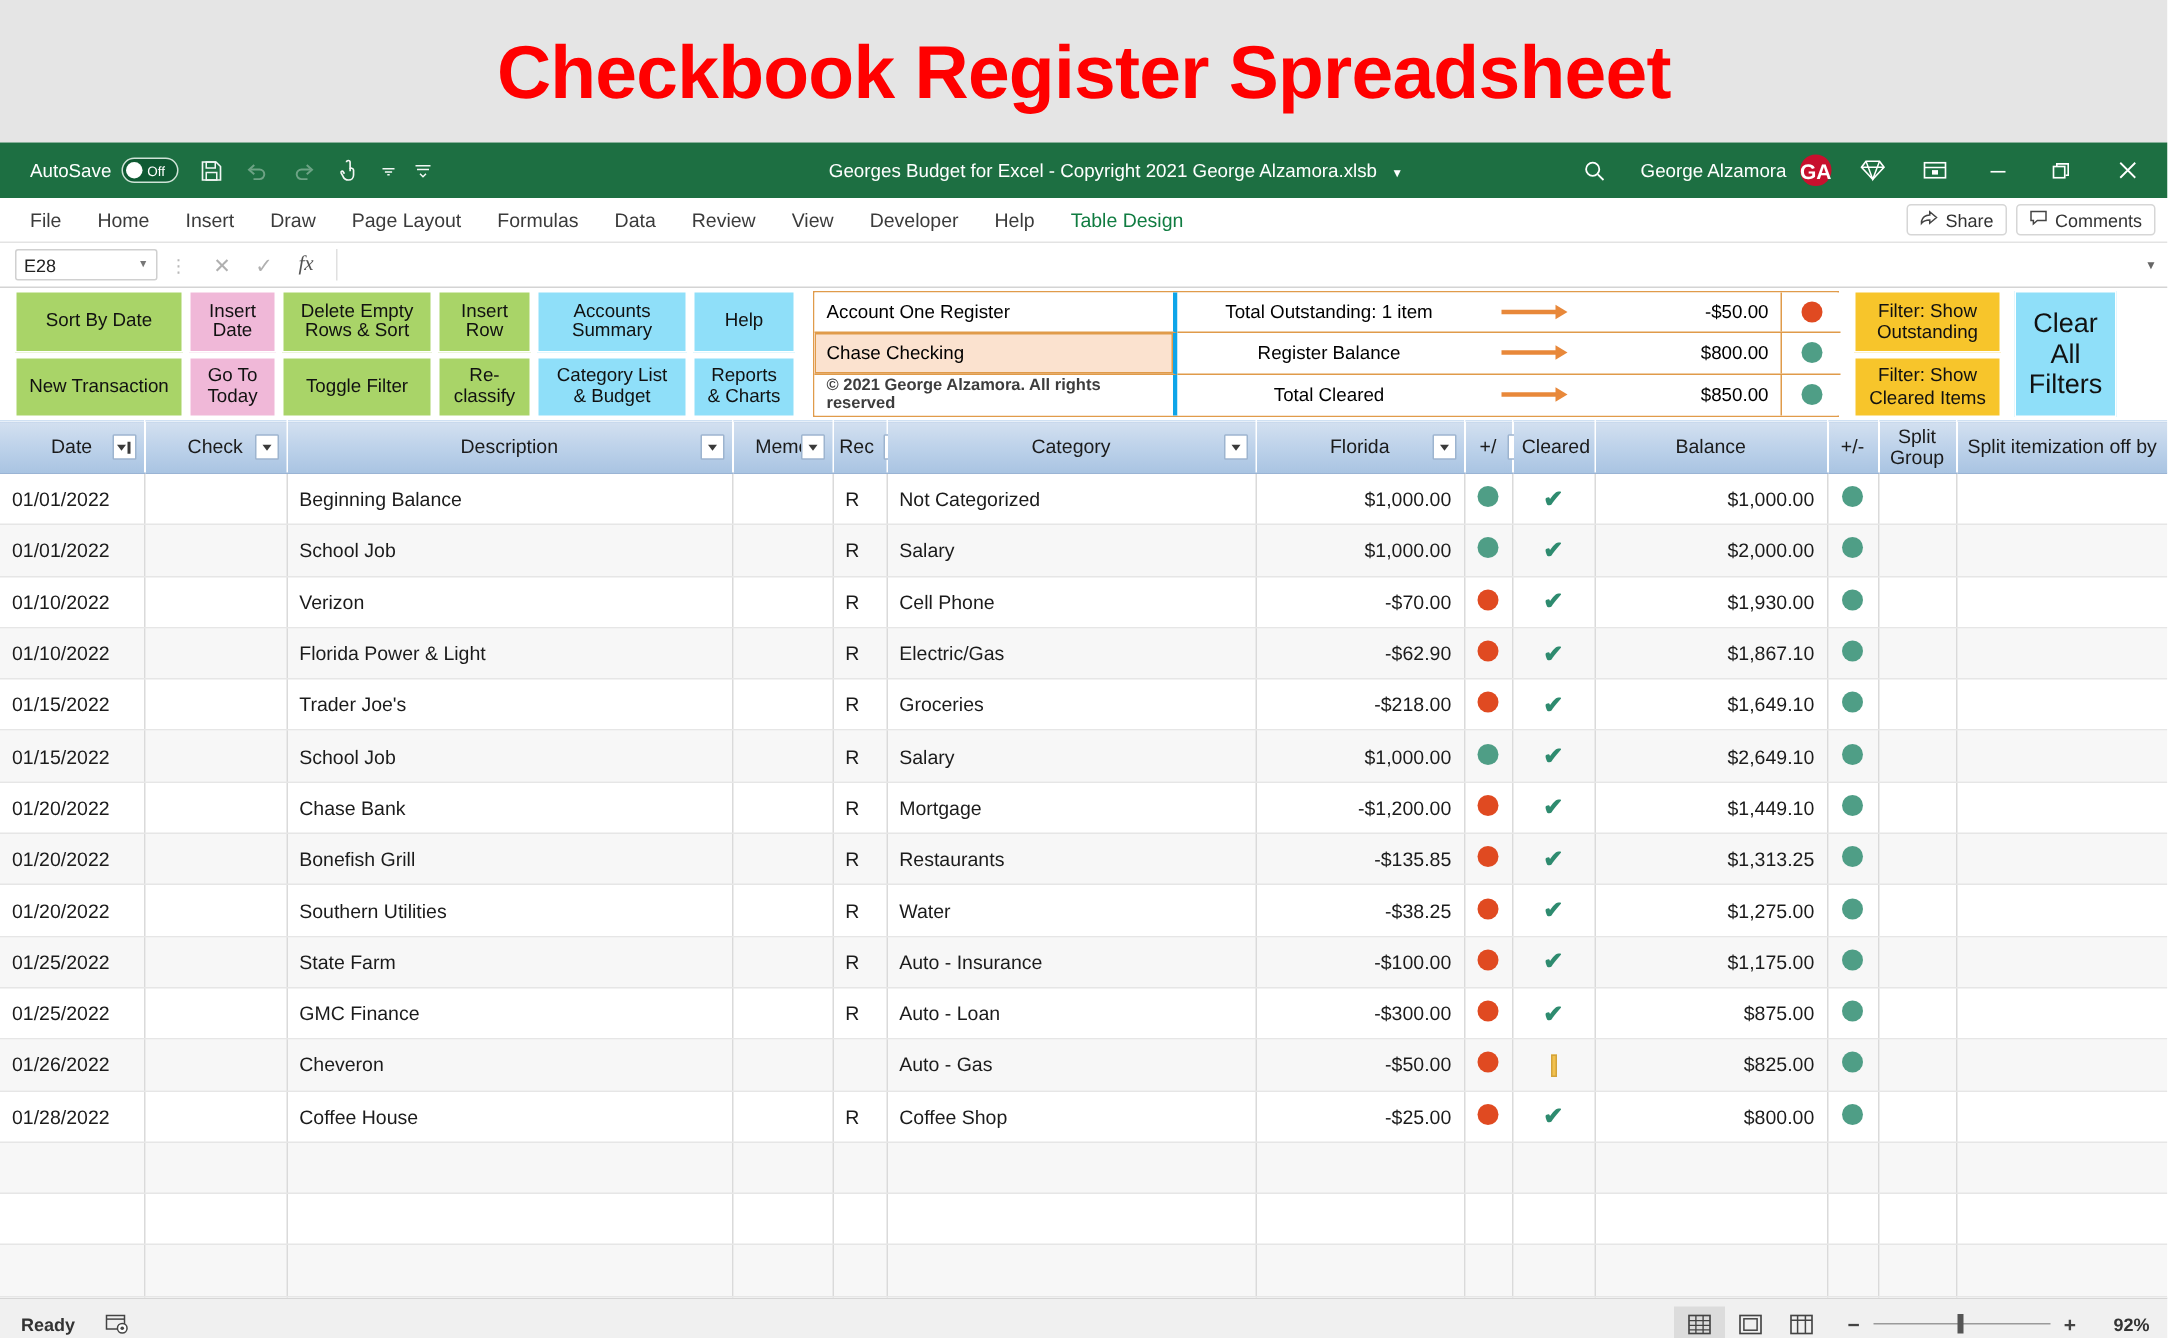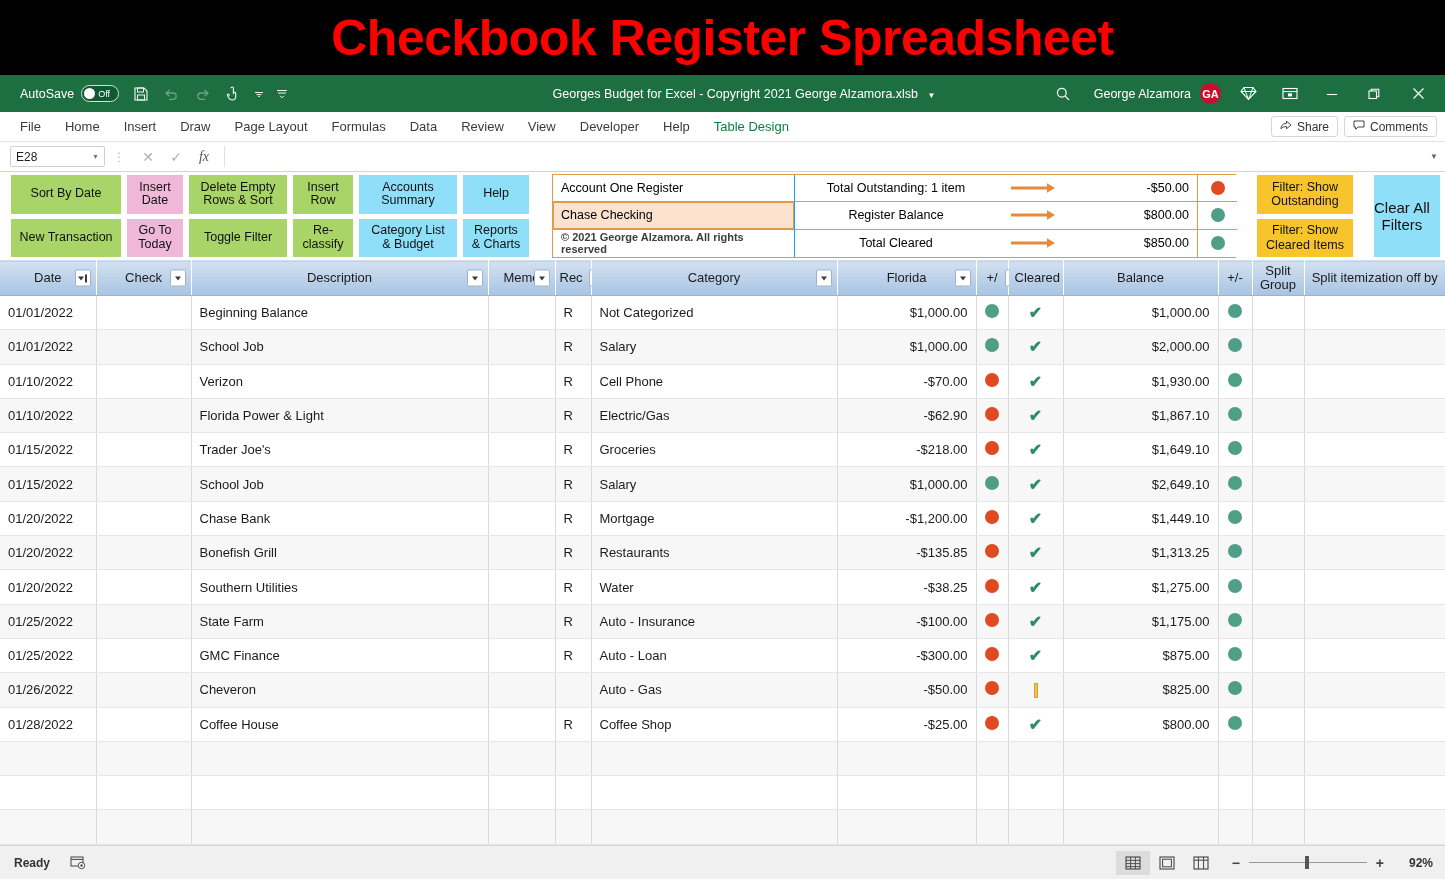--- a/index.html
+++ b/index.html
@@ -6,23 +6,23 @@
   html,body { width:1445px; height:892px; }
   body {
     font-family: "Liberation Sans", sans-serif;
     background:#ffffff;
     overflow:hidden;
     -webkit-font-smoothing:antialiased;
   }
 
   
   .banner{
-    height:75px; width:100%;
+    height:95px; width:100%;
     display:flex; align-items:center; justify-content:center;
-    background:#000000;
+    background:#e5e5e5;
   }
   .banner-title{
     color:#FF0000;
     font-size:50px;
     font-weight:bold;
     letter-spacing:-0.5px;
     line-height:1;
   }
 
   
@@ -45,21 +45,21 @@
     position:absolute; left:0; right:0; text-align:center;
     font-size:12.5px; pointer-events:none;padding-left:43px;
   }
   .title-center span{ pointer-events:auto; }
   .tb-right{ margin-left:auto; display:flex; align-items:center; gap:0; padding-right:4px; }
   .tb-right > div{ display:flex; align-items:center; justify-content:center; height:37px; }
   .search-btn{ width:44px; }
   .user-name{ padding:0 9px; font-size:12.5px; white-space:nowrap; }
   .avatar{
     width:21px;height:21px;border-radius:50%;background:#C8102E;
-    font-size:11px; font-weight:bold; color:#fff;
+    font-size:14px; font-weight:bold; color:#fff;
     display:flex;align-items:center;justify-content:center;
     margin-right:6px;
   }
   .win-btn{ width:42px; }
   .win-btn.close{ width:46px; }
 
   
   .ribbon{
     height:30px; background:#fff; display:flex; align-items:center;
     border-bottom:1px solid #e3e3e3; position:relative;
@@ -92,21 +92,21 @@
   .fb-ic.fx{ color:#555; font-style:italic; font-family:"Liberation Serif",serif; font-size:14px;}
   .fb-input{
     flex:1; height:21px; border-left:1px solid #e0e0e0; margin-left:6px;
     display:flex;align-items:center; padding-left:8px; font-size:12px; color:#222;
   }
   .fb-caret{ width:22px;text-align:center;color:#666;font-size:8px; }
 
   
   .toolpanel{
     height:88px; display:flex; align-items:stretch; background:#fff;
-    padding:2px 4px 2px 10px; gap:14px;
+    padding:2px 4px 2px 10px; gap:4px;
   }
   .btngrid{ display:grid; grid-template-rows:1fr 1fr; grid-auto-flow:column; gap:3px 4px; }
   .gbtn{
     display:flex;align-items:center;justify-content:center;text-align:center;
     font-size:12.5px; color:#111; line-height:1.1;
     border:1px solid #ffffff;
   }
   .green{ background:#A9D468; }
   .pink{ background:#F0B8D8; }
   .blue{ background:#8FDFF9; }
@@ -119,21 +119,21 @@
 
   
   .summary{
     margin-left:8px; width:684px; display:grid;
     grid-template-columns: 242px 442px;
     grid-template-rows: 1fr 1fr 1fr;
     border:1px solid #E09B4A;
     font-size:12.5px;
   }
   .sleft, .sright{ display:flex; align-items:center; padding:0 8px; background:#fff; }
-  .sleft{ border-right:1px solid #0ea5e9; border-bottom:1px solid #E09B4A; }
+  .sleft{ border-right:3px solid #0ea5e9; border-bottom:1px solid #E09B4A; }
   .sleft.last{ border-bottom:none; }
   .sleft.sel{ background:#FBE2CF; box-shadow: inset 0 0 0 1px #E09B4A; }
   .sleft.copy{ font-size:11px; font-weight:bold; color:#3d3d3d; }
   .srow{ display:flex; align-items:center; border-bottom:1px solid #E09B4A; background:#fff; }
   .srow.last{ border-bottom:none; }
   .s-label{ flex:1; text-align:center; }
   .s-arrow{ width:72px; display:flex; align-items:center; justify-content:center; }
   .s-amt{ width:128px; text-align:right; padding-right:8px; }
   .s-dot{ width:40px; display:flex;align-items:center;justify-content:center;
           border-left:1px solid #E09B4A; height:100%; }
@@ -144,21 +144,21 @@
 
   .filterbtns{ display:grid; grid-template-rows:1fr 1fr; gap:3px; margin-left:6px; }
   .fbtn{
     width:98px; background:#F7C52B; border:1px solid #fff;
     display:flex;align-items:center;justify-content:center;text-align:center;
     font-size:12.5px; line-height:1.15; color:#111;
   }
   .clearbtn{
     width:68px; margin-left:5px; background:#8FDFF9; border:1px solid #fff;
     display:flex;align-items:center;justify-content:flex-start;text-align:center;
-    font-size:15px; line-height:1.15; color:#111;
+    font-size:18px; line-height:1.15; color:#111;
   }
 
   
   .sheetwrap{ height:585px; overflow:hidden; position:relative; background:#fff; }
   table.sheet{ border-collapse:collapse; table-layout:fixed; width:1445px; }
   table.sheet th{
     height:35px;
     background:linear-gradient(to bottom,#D3E0F0 0%, #BDD2EA 50%, #A9C4E2 100%);
     border-right:1px solid #ffffff;
     border-bottom:1px solid #9ab4d4;

